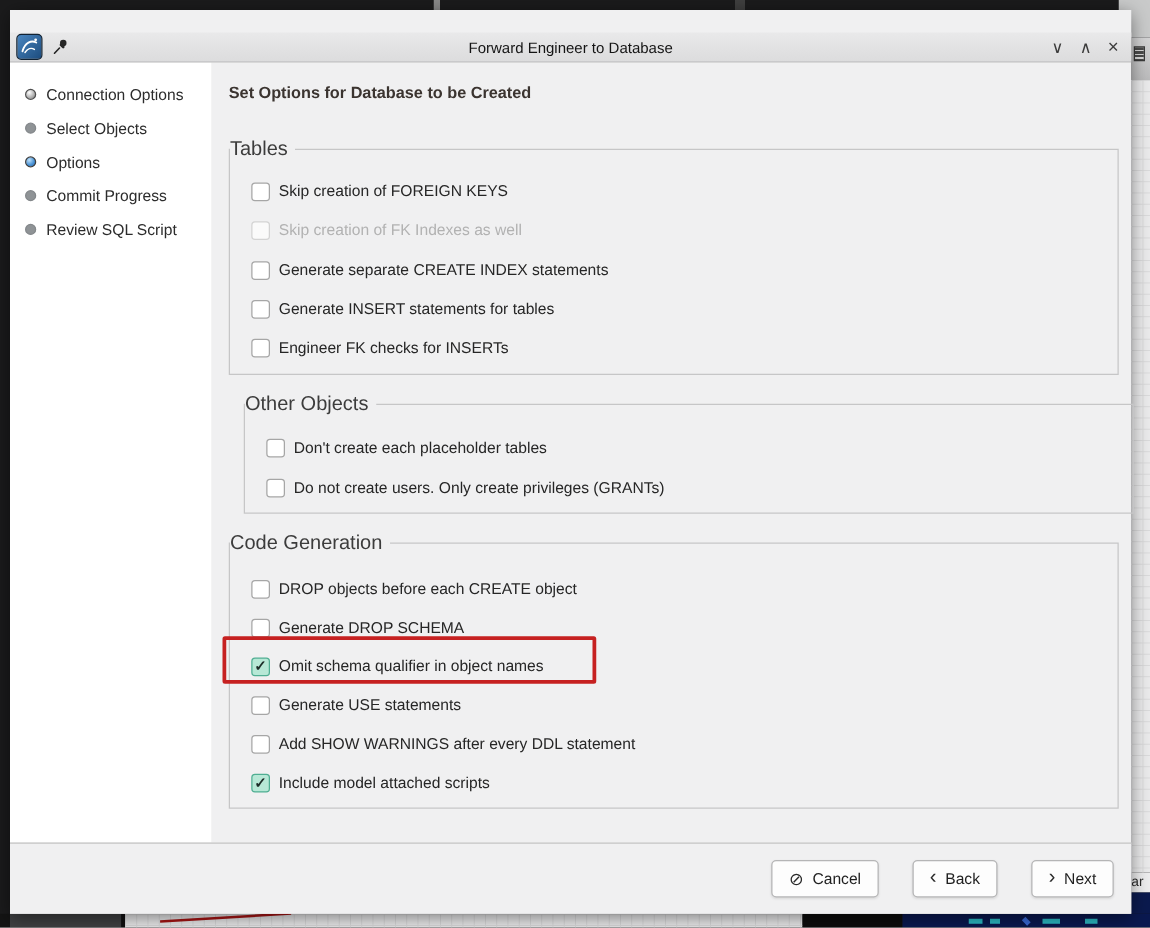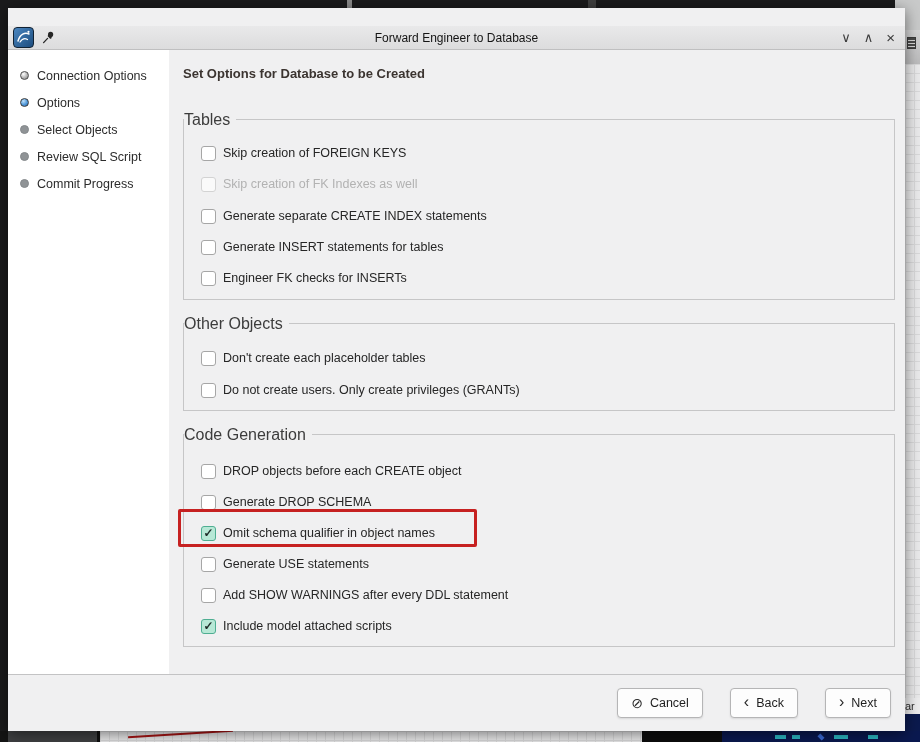--- a/index.html
+++ b/index.html
@@ -59,21 +59,21 @@
   .dot { width:9px; height:9px; border-radius:50%; flex:0 0 auto; }
   .step.done .dot { background:radial-gradient(circle at 35% 30%, #ffffff, #b5b5b5 55%, #7b7b7b); border:1px solid #4e4e4e; }
   .step.current .dot { background:radial-gradient(circle at 35% 30%, #bfe0fa, #4f97d8 55%, #2763a8); border:1px solid #3c3c3c; }
   .step.upcoming .dot { background:#8f9396; border:1px solid #84888b; }
 
   
   .content { flex:1 1 auto; position:relative;text-align:center; }
   .heading { position:absolute; left:14px; top:16px; font-size:13px; font-weight:bold; color:#3b3430; }
   .group { position:absolute; left:14px; width:712px; border:1px solid #c6c6c7; }
   .g0 { top:69px;  height:181px; }
-  .g1 { top:273px; height:88px; }
+  .g1 { top:273px; height:88px;margin-left:12px; }
   .g2 { top:384px; height:213px; }
   .group-label { position:absolute; top:-8px; left:0; background:#f0f0f1; padding-right:6px;
     font-size:16px; line-height:15px; color:#3c3c3c; }
   .opt { position:absolute; left:17px; height:16px; display:flex; align-items:center; gap:7px; }
   .cb { width:15px; height:15px; border:1px solid #a6a6a6; border-radius:3px; background:#fff;
     display:flex; align-items:center; justify-content:center; flex:0 0 auto; }
   .cb .mark { display:none; font-size:12px; font-weight:bold; color:#1c2b27; line-height:1; margin-top:-1px; }
   .opt.checked .cb { background:#b7e8d6; border-color:#4fae92; }
   .opt.checked .cb .mark { display:block; }
   .opt.disabled .cb { border-color:#d3d3d3; background:#fafafa; }
@@ -145,35 +145,35 @@
       </div>
     </div>
 
     <div class="dlg-body">
 
       <div class="sidebar">
         <div class="step done">
           <span class="dot"></span>
           <span>Connection Options</span>
         </div>
+        <div class="step upcoming">
+          <span class="dot"></span>
+          <span>Select Objects</span>
+        </div>
         <div class="step current">
           <span class="dot"></span>
           <span>Options</span>
         </div>
         <div class="step upcoming">
           <span class="dot"></span>
-          <span>Select Objects</span>
+          <span>Commit Progress</span>
         </div>
         <div class="step upcoming">
           <span class="dot"></span>
           <span>Review SQL Script</span>
-        </div>
-        <div class="step upcoming">
-          <span class="dot"></span>
-          <span>Commit Progress</span>
         </div>
       </div>
 
       <div class="content">
         <div class="heading">Set Options for Database to be Created</div>
 
         <div class="group g0">
           <div class="group-label">Tables</div>
           <div class="opt" style="top:25px">
             <span class="cb"></span>

